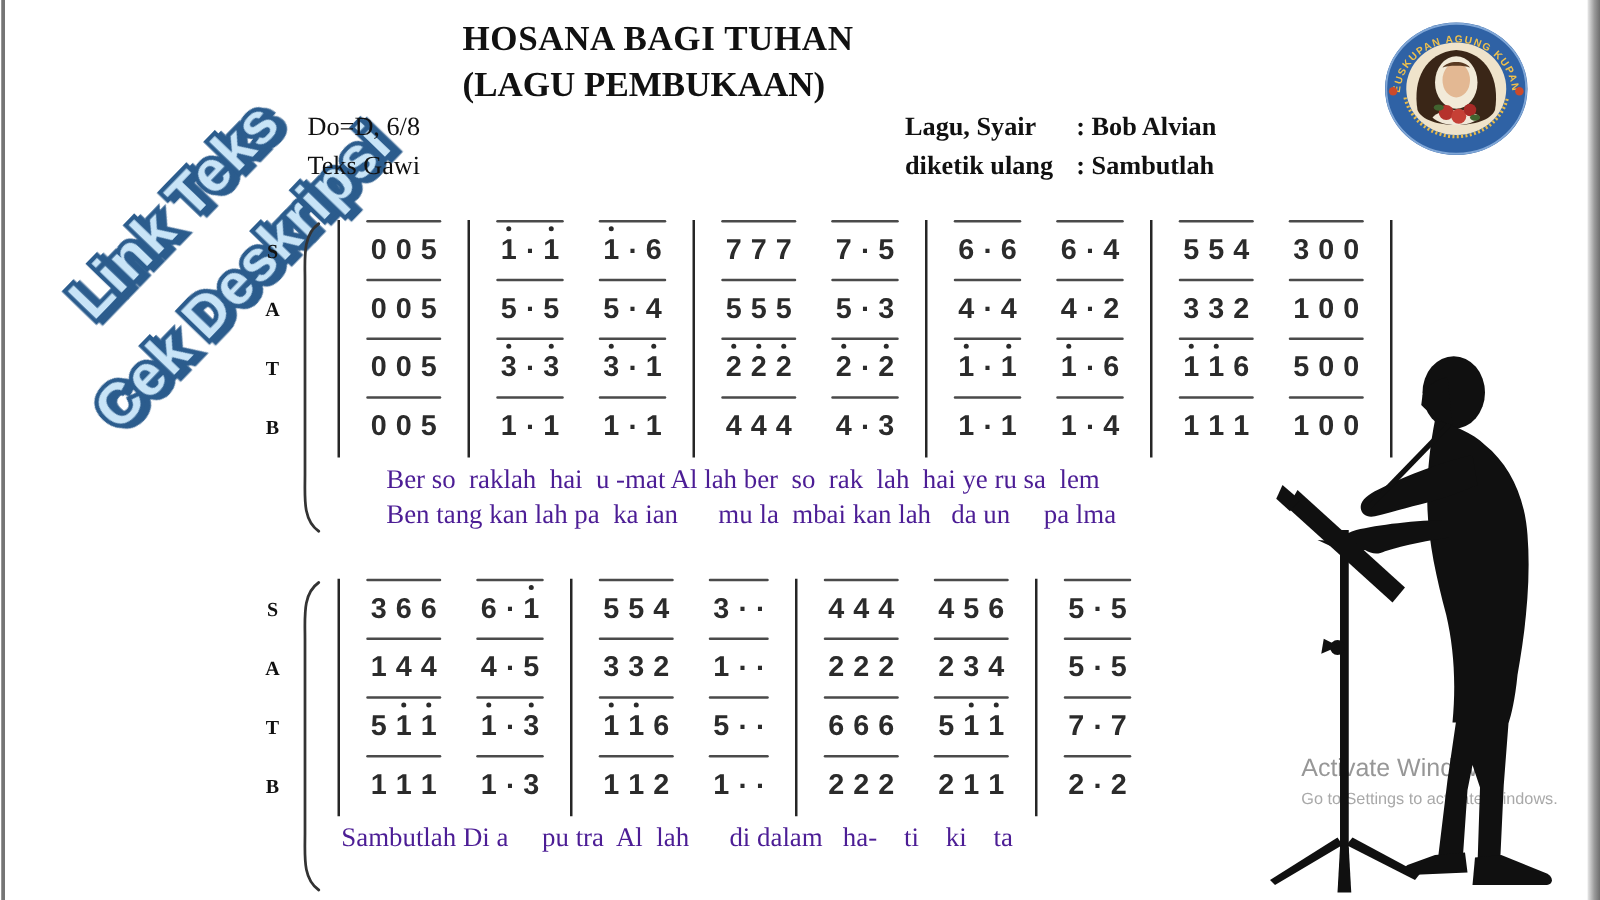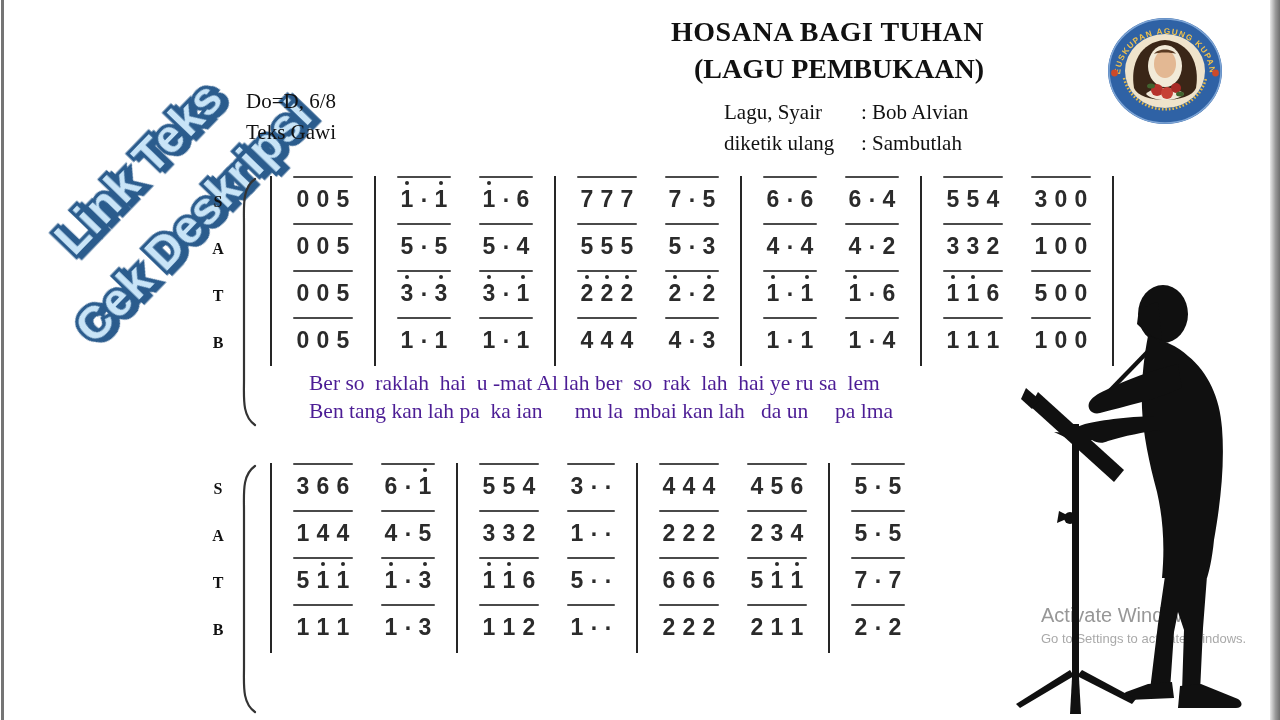--- a/index.html
+++ b/index.html
@@ -13,25 +13,25 @@
 
   
   .watermark{position:absolute;left:-6px;top:118px;width:344px;text-align:center;
              transform:rotate(-46deg);
              font-family:"Liberation Sans",sans-serif;font-weight:bold;font-size:46px;line-height:76px;
              letter-spacing:1px;color:#c8e4f7;
              -webkit-text-stroke:7px #2b5c8d;paint-order:stroke fill;
              filter:drop-shadow(3px 4px 0 #2b5c8d);}
 
   
-  .title-wrap{position:absolute;left:370px;top:16px;width:614px;text-align:right;}
+  .title-wrap{position:absolute;left:370px;top:16px;width:614px;text-align:left;}
   .title-main{font-size:28px;font-weight:bold;letter-spacing:.5px;}
   .title-sub{font-size:28px;font-weight:bold;margin-top:5px;}
   .meta-left{position:absolute;left:246px;top:86px;font-size:21px;line-height:31px;}
-  .meta-right{position:absolute;left:724px;top:97px;font-size:21px;line-height:31px;}
+  .meta-right{position:absolute;left:724px;top:86px;font-size:21px;line-height:31px;font-weight:bold;}
   .meta-label{display:inline-block;width:137px;}
 
   
   .system{position:absolute;display:flex;align-items:flex-start;}
   .sys1{left:203px;top:176px;}
   .sys2{left:203px;top:463px;}
   .voice-labels{width:30px;padding-top:2px;}
   .vlabel{height:47px;display:flex;align-items:center;justify-content:center;
           font-weight:bold;font-size:16px;}
   .bracket-svg{margin:0 4px 0 2px;}
@@ -1242,21 +1242,21 @@
                   <div class="digit">.</div>
                 </div>
                 <div class="tok">
                   <div class="odot"></div>
                   <div class="digit">2</div>
                 </div>
               </div>
             </div>
           </div>
         </div>
-        <div class="lyrics"></div>
+        <div class="lyrics"><div>Sambutlah Di a     pu tra  Al  lah      di dalam   ha-    ti    ki    ta</div></div>
       </div>
     </div>
 
   <svg class="logo" width="118" height="110" viewBox="0 0 118 110">
     <ellipse cx="59" cy="55" rx="57" ry="53" fill="#2f62a5"></ellipse>
     <ellipse cx="59" cy="55" rx="56" ry="52" fill="none" stroke="#7fa6d6" stroke-width="1.5"></ellipse>
     <ellipse cx="59" cy="55" rx="40" ry="37" fill="#efe3cb"></ellipse>
 
     <g>
       <path d="M28,72 C24,48 34,26 59,24 C84,26 94,48 90,72 C84,88 34,88 28,72 Z" fill="#3a2617"></path>

